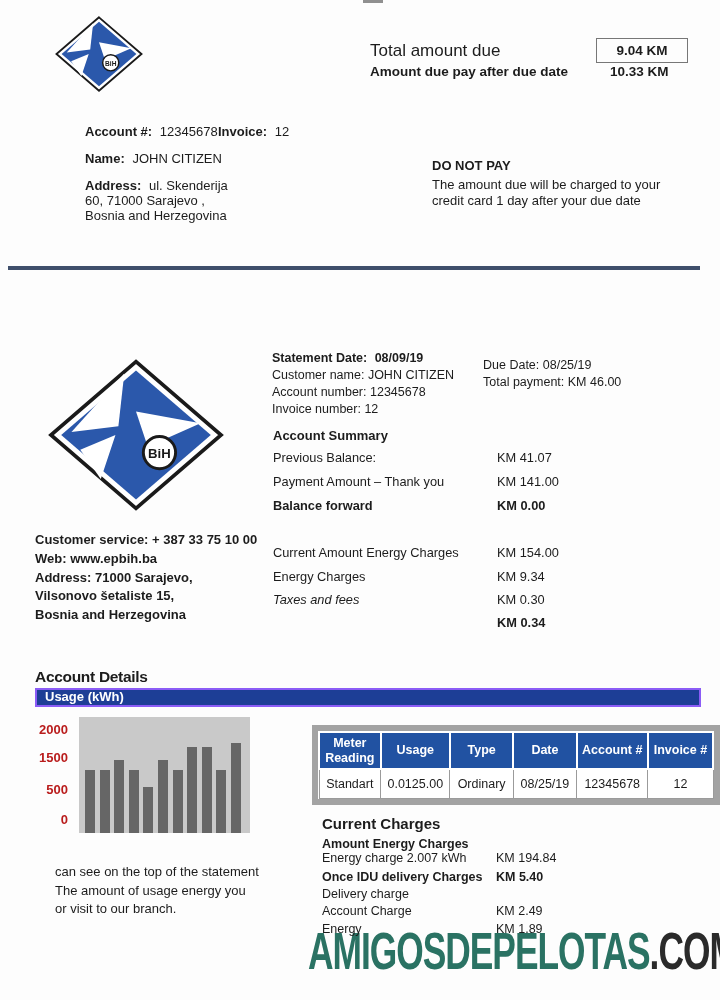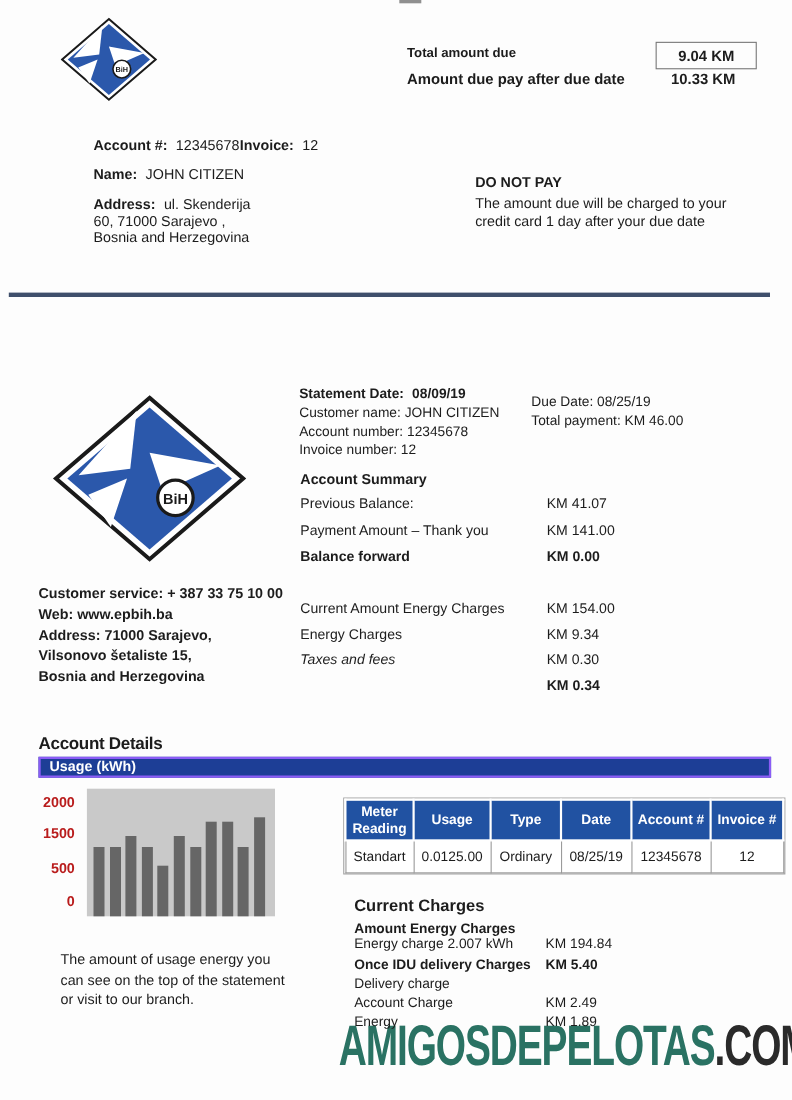--- a/index.html
+++ b/index.html
@@ -13,21 +13,21 @@
   .abs { position:absolute; }
   .b { font-weight:bold; }
   .lbl { font-weight:bold; margin-right:4px; }
 
   
   .artifact { left:363px; top:0; width:20px; height:3px; background:#909090; }
 
   
   .logo-small { left:55px; top:13px; width:88px; height:82px; }
   .logo-large { left:48px; top:357px; width:176px; height:156px; }
-  .hdr-total-label { left:370px; top:41px; font-size:12px; font-weight:bold; }
+  .hdr-total-label { left:370px; top:41px; font-size:17px; font-weight:normal; }
   .hdr-total-box { left:596px; top:38px; width:92px; height:25px; border:1px solid #777;
                    text-align:center; line-height:23px; font-weight:bold; font-size:13.5px; }
   .hdr-after-label { left:370px; top:64px; font-size:13.5px; font-weight:bold; }
   .hdr-after-value { left:610px; top:64px; font-size:13.5px; font-weight:bold; }
 
   .acct-line { left:85px; top:124px; }
   .invoice-line { left:218px; top:124px; }
   .name-line { left:85px; top:151px; }
   .addr-line1 { left:85px; top:178px; }
   .addr-line2 { left:85px; top:193px; }
@@ -53,21 +53,21 @@
   
   .ad-heading { left:35px; top:668px; font-size:15.5px; font-weight:bold; letter-spacing:-0.3px; }
   .usage-bar { left:35px; top:688px; width:666px; height:19px; background:#1d3e96;
                border:2px solid #8b5cf6; color:#fff; font-weight:bold; font-size:13px;
                padding-left:8px; line-height:14px; }
   .plot { left:79px; top:717px; width:171px; height:116px; background:#c9c9c9; }
   .chart-bar { position:absolute; bottom:0; width:10px; background:#666; }
   .ytick { position:absolute; left:24px; width:44px; text-align:right;
            font-weight:bold; font-size:13px; color:#b91c1c; }
 
-  .table-wrap { left:312px; top:725px; border:1px solid #a3a3a3; }
+  .table-wrap { left:312px; top:725px; border:6px solid #a3a3a3; }
   .meter-table { border-collapse:collapse; table-layout:fixed; }
   .meter-table th { background:#2152a2; color:#fff; font-size:12.5px; font-weight:bold;
                     border:2px solid #fff; padding:1px; text-align:center; line-height:1.2;
                     height:37px; vertical-align:middle; }
   .meter-table td { border:1px solid #9b9b9b; font-size:12.5px; text-align:center;
                     height:29px; vertical-align:middle; background:#fff; }
 
   .note { left:55px; top:863px; line-height:18.5px; font-size:13px; }
 
   .cc-title { left:322px; top:815px; font-size:15px; font-weight:bold; }
@@ -216,22 +216,22 @@
             <td>Ordinary</td>
             <td>08/25/19</td>
             <td>12345678</td>
             <td>12</td>
           </tr>
         </tbody>
     </table>
   </div>
 
   <div class="abs note">
+    <div>can see on the top of the statement</div>
     <div>The amount of usage energy you</div>
-    <div>can see on the top of the statement</div>
     <div>or visit to our branch.</div>
   </div>
 
   <div class="abs cc-title">Current Charges</div>
   <div class="abs cc-subtitle">Amount Energy Charges</div>
 
   <div class="abs watermark">
     <span id="wm-main" style="color: rgb(42, 114, 99);">AMIGOSDEPELOTAS</span><span id="wm-suffix" style="color: rgb(42, 42, 42);">.COM</span>
   </div>
 

